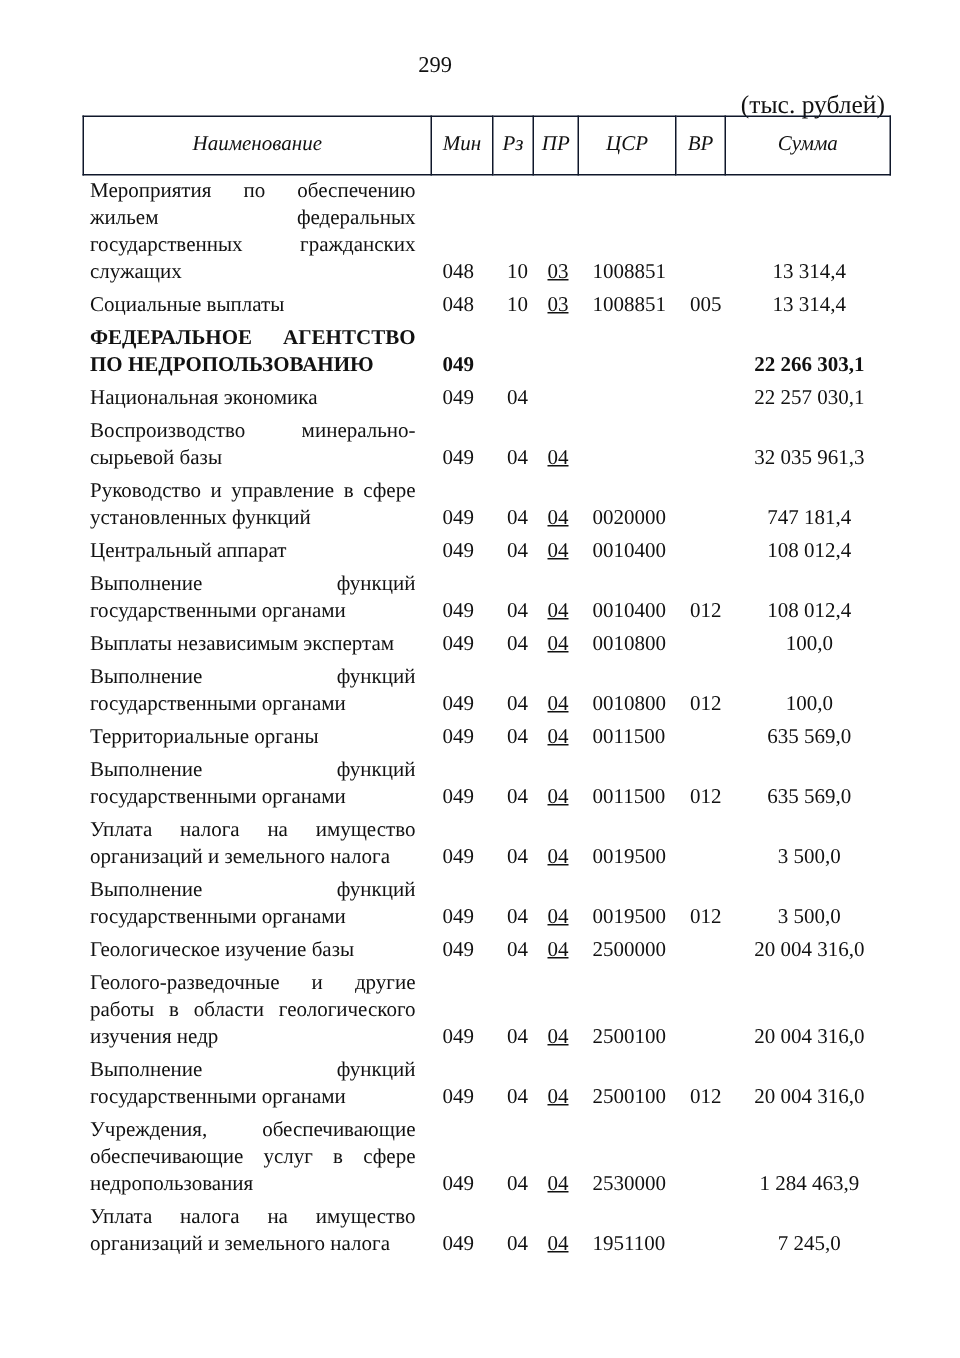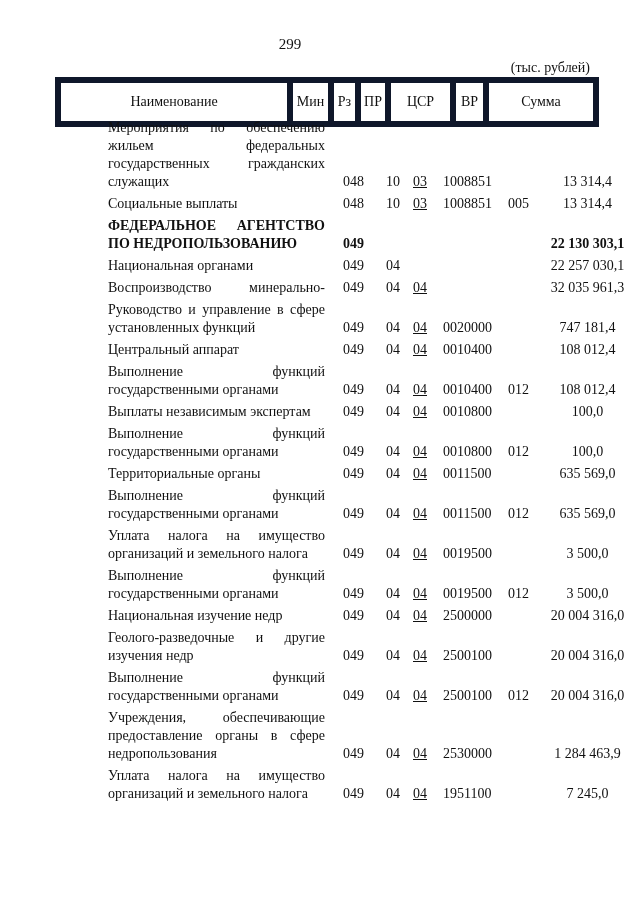--- a/index.html
+++ b/index.html
@@ -21,44 +21,44 @@
     top: 36px;
     left: 0;
     width: 580px;
     text-align: center;
     font-size: 15px;
   }
   .units {
     position: absolute;
     top: 60px;
     right: 50px;
-    font-size: 14px;
+    font-size: 17px;
   }
   table.header-table {
     position: absolute;
     top: 77px;
     left: 55px;
     border-collapse: collapse;
     table-layout: fixed;
     width: 538px;
   }
   table.header-table th {
-    border: 6px solid #0f172a;
+    border: 1px solid #0f172a;
     height: 38px;
     font-weight: normal;
     font-size: 14px;
     text-align: center;
     padding: 0;
+    font-style: italic;
   }
   .body-rows {
     position: absolute;
     top: 119px;
     left: 55px;
     width: 538px;
-    margin-left: 48px;
   }
   .row {
     display: flex;
     align-items: flex-end;
     margin-bottom: 4px;
     line-height: 18px;
   }
   .cell-name {
     width: 222px;
     padding-left: 5px;
@@ -143,36 +143,37 @@
     <div class="row bold">
       <div class="cell-name">
         <span class="jl">ФЕДЕРАЛЬНОЕ АГЕНТСТВО</span>
         <span class="ll">ПО НЕДРОПОЛЬЗОВАНИЮ</span>
       </div>
       <div class="cell-min">049</div>
       <div class="cell-rz"></div>
       <div class="cell-pr"></div>
       <div class="cell-csr"></div>
       <div class="cell-vr"></div>
-      <div class="cell-sum">22 130 303,1</div>
-    </div>
-    <div class="row">
-      <div class="cell-name">
-        <span class="ll">Национальная органами</span>
+      <div class="cell-sum">22 266 303,1</div>
+    </div>
+    <div class="row">
+      <div class="cell-name">
+        <span class="ll">Национальная экономика</span>
       </div>
       <div class="cell-min">049</div>
       <div class="cell-rz">04</div>
       <div class="cell-pr"></div>
       <div class="cell-csr"></div>
       <div class="cell-vr"></div>
       <div class="cell-sum">22 257 030,1</div>
     </div>
     <div class="row">
       <div class="cell-name">
         <span class="jl">Воспроизводство минерально-</span>
+        <span class="ll">сырьевой базы</span>
       </div>
       <div class="cell-min">049</div>
       <div class="cell-rz">04</div>
       <div class="cell-pr">04</div>
       <div class="cell-csr"></div>
       <div class="cell-vr"></div>
       <div class="cell-sum">32 035 961,3</div>
     </div>
     <div class="row">
       <div class="cell-name">
@@ -274,32 +275,33 @@
       </div>
       <div class="cell-min">049</div>
       <div class="cell-rz">04</div>
       <div class="cell-pr">04</div>
       <div class="cell-csr">0019500</div>
       <div class="cell-vr">012</div>
       <div class="cell-sum">3 500,0</div>
     </div>
     <div class="row">
       <div class="cell-name">
-        <span class="ll">Национальная изучение недр</span>
+        <span class="ll">Геологическое изучение базы</span>
       </div>
       <div class="cell-min">049</div>
       <div class="cell-rz">04</div>
       <div class="cell-pr">04</div>
       <div class="cell-csr">2500000</div>
       <div class="cell-vr"></div>
       <div class="cell-sum">20 004 316,0</div>
     </div>
     <div class="row">
       <div class="cell-name">
         <span class="jl">Геолого-разведочные и другие</span>
+        <span class="jl">работы в области геологического</span>
         <span class="ll">изучения недр</span>
       </div>
       <div class="cell-min">049</div>
       <div class="cell-rz">04</div>
       <div class="cell-pr">04</div>
       <div class="cell-csr">2500100</div>
       <div class="cell-vr"></div>
       <div class="cell-sum">20 004 316,0</div>
     </div>
     <div class="row">
@@ -310,21 +312,21 @@
       <div class="cell-min">049</div>
       <div class="cell-rz">04</div>
       <div class="cell-pr">04</div>
       <div class="cell-csr">2500100</div>
       <div class="cell-vr">012</div>
       <div class="cell-sum">20 004 316,0</div>
     </div>
     <div class="row">
       <div class="cell-name">
         <span class="jl">Учреждения, обеспечивающие</span>
-        <span class="jl">предоставление органы в сфере</span>
+        <span class="jl">обеспечивающие услуг в сфере</span>
         <span class="ll">недропользования</span>
       </div>
       <div class="cell-min">049</div>
       <div class="cell-rz">04</div>
       <div class="cell-pr">04</div>
       <div class="cell-csr">2530000</div>
       <div class="cell-vr"></div>
       <div class="cell-sum">1 284 463,9</div>
     </div>
     <div class="row">

